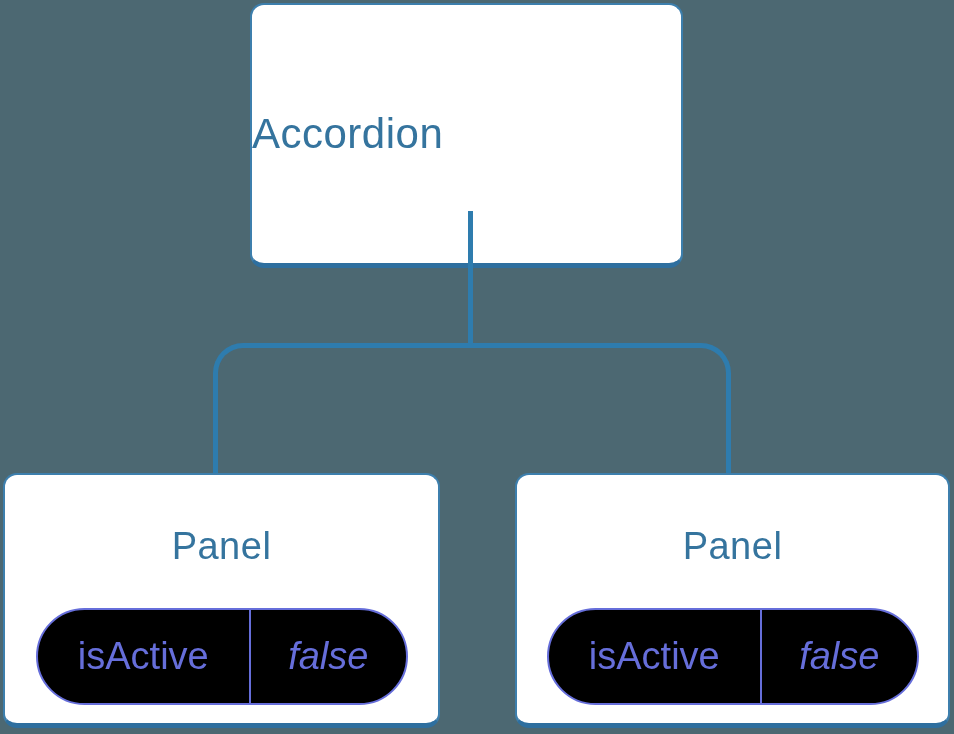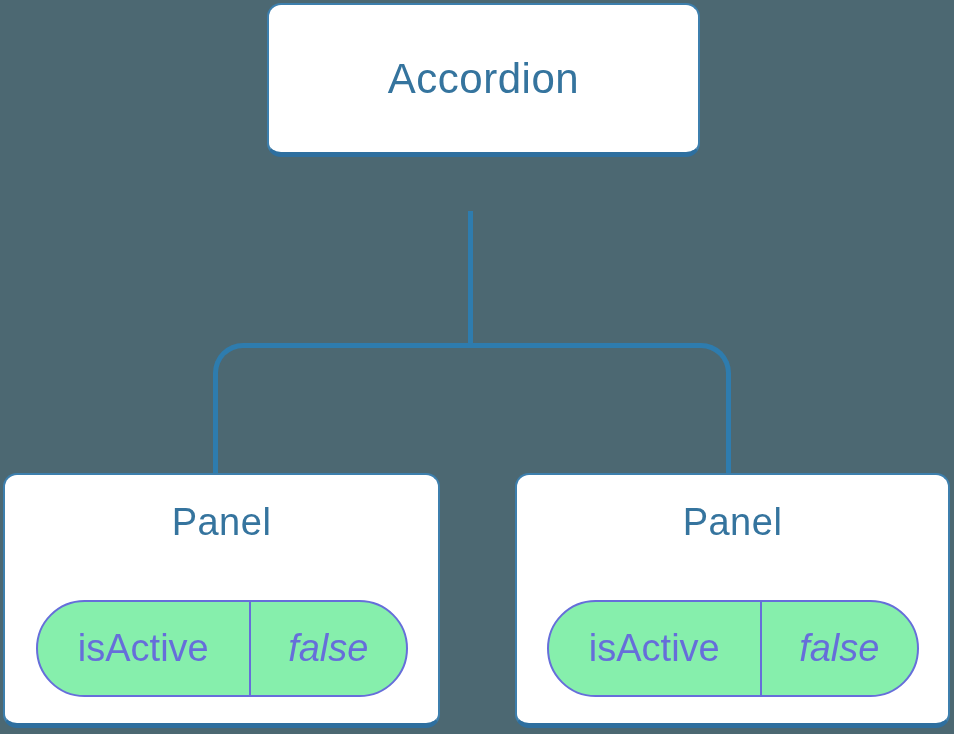--- a/index.html
+++ b/index.html
@@ -20,22 +20,22 @@
     border-radius: 14px;
     box-sizing: border-box;
   }
   .node-title {
     color: var(--node-text, #35749E);
     font-weight: 500;
     letter-spacing: 0.5px;
   }
 
   .root {
-    left: 267px; top: 3px; width: 433px; height: 154px;
-    display: flex; align-items: center; justify-content: center;
+    left: 250px; top: 3px; width: 433px; height: 265px;
+    display: flex; align-items: center; 
   }
   .root .node-title { font-size: 42px; }
 
   
   .stem {
     position: absolute; left: 468px; top: 211px;
     width: 5px; height: 137px;
     background: var(--connector, #2E7CAE);
   }
   .arch {
@@ -49,33 +49,33 @@
     border-top-left-radius: 30px;
     border-top-right-radius: 30px;
     background: transparent;
   }
 
   .panel {
     display: flex; flex-direction: column; align-items: center;
   }
   .panel-left  { left: 3px;   top: 473px; width: 437px; height: 255px; }
   .panel-right { left: 515px; top: 473px; width: 435px; height: 255px; }
-  .panel .node-title { font-size: 38px; margin-top: 26px; }
+  .panel .node-title { font-size: 38px; margin-top: 50px; }
 
   
   .pill {
-    margin-top: 56px;
+    margin-top: 40px;
     width: 372px; height: 97px;
     box-sizing: border-box;
     border: 2.5px solid var(--state-accent, #666EDA);
     border-radius: 60px;
     display: flex;
     color: var(--state-accent, #666EDA);
     font-size: 38px;
-    background: #86efac;
+    background: #000000;
   }
   .pill-key {
     flex: 0 0 57.5%;
     display: flex; align-items: center; justify-content: center;
     border-right: 2.5px solid var(--state-accent, #666EDA);
   }
   .pill-value {
     flex: 1;
     display: flex; align-items: center; justify-content: center; font-style: italic;
   }

